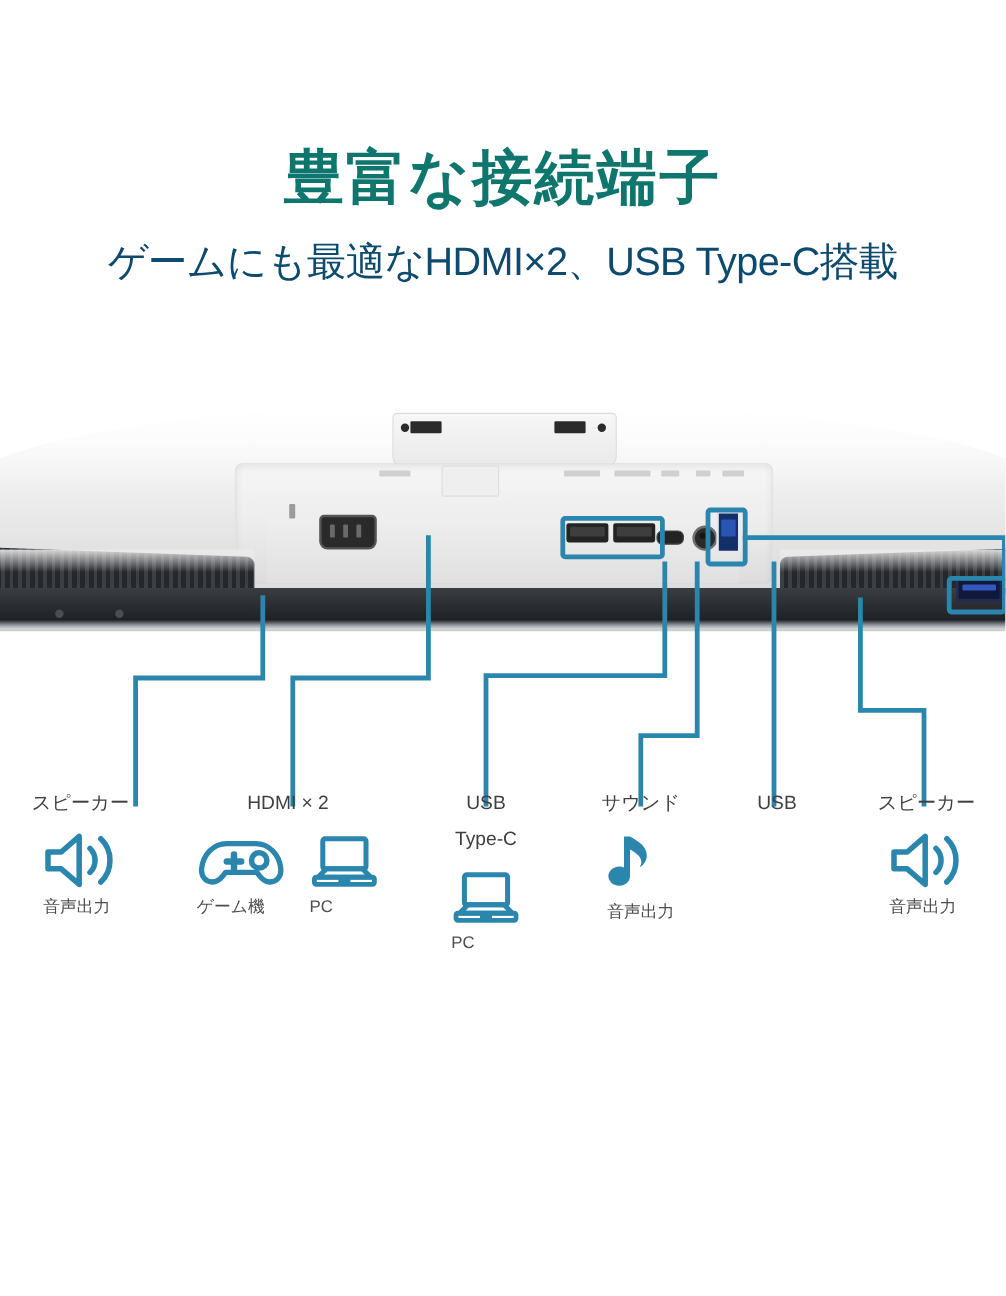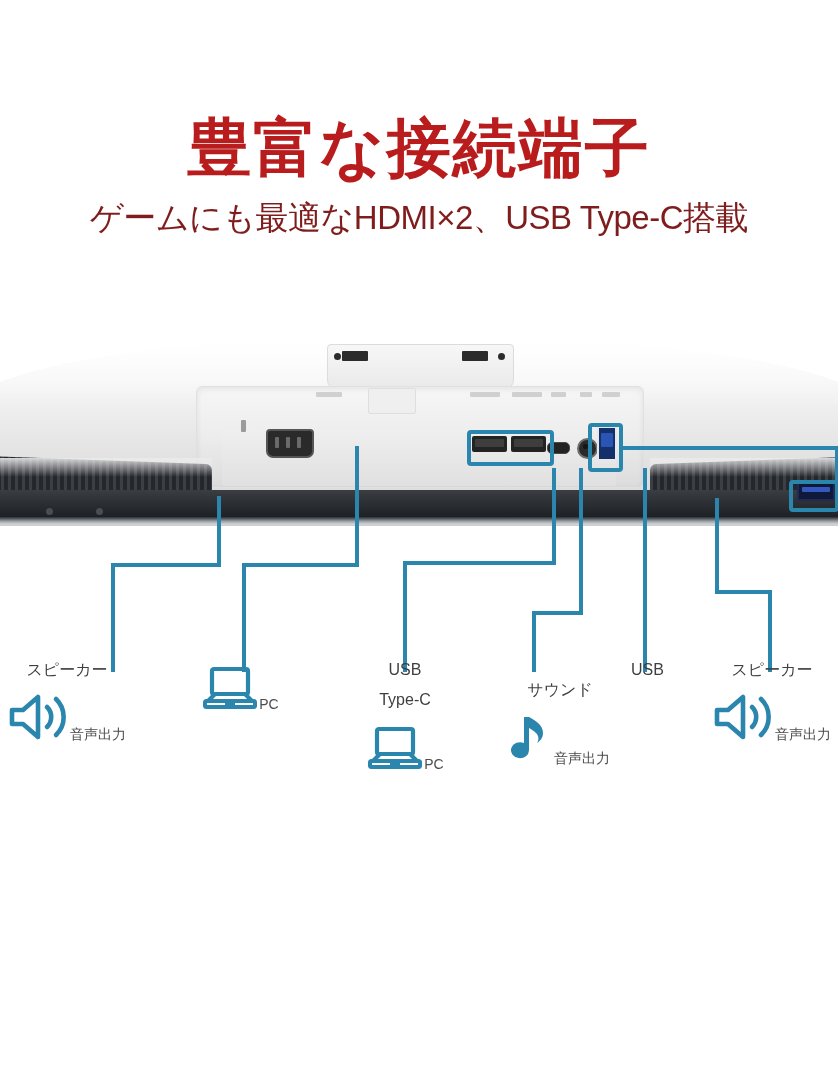--- a/index.html
+++ b/index.html
@@ -22,32 +22,32 @@
 
   
   .heading-block {
     position: absolute;
     left: 0;
     top: 118px;
     width: 838px;
     text-align: center;
   }
   .title {
-    font-size: 64px;
+    font-size: 50px;
     line-height: 60px;
     font-weight: 700;
-    color: #b91c1c;
+    color: #0f766e;
     letter-spacing: 2px;
     margin: 0;
   }
   .subtitle {
     font-size: 33px;
     line-height: 44px;
     font-weight: 400;
-    color: #7f1d1d;
+    color: #0c4a6e;
     letter-spacing: -0.5px;
     margin: 18px 0 16px 0;
     white-space: nowrap;
   }
 
   
   .photo {
     position: absolute;
     left: 0;
     top: 330px;
@@ -338,22 +338,22 @@
   }
   .icon-row {
     display: flex;
     justify-content: center;
     align-items: flex-start;
     gap: 20px;
     margin-top: 6px;
   }
   .icon-item {
     display: flex;
-    flex-direction: row;
-    align-items: flex-end;
+    flex-direction: column;
+    align-items: flex-start;
   }
   .icon-cap {
     font-size: 14px;
     line-height: 18px;
     color: #4d4d4d;
     margin-top: 3px;
     white-space: nowrap;
   }
   .icon-box {
     display: flex;
@@ -455,21 +455,32 @@
               <path d="M39 16 a14 14 0 0 1 0 20" fill="none" stroke="#2b86ae" stroke-width="4.6" stroke-linecap="round"></path>
               <path d="M48 8 a25 25 0 0 1 0 36" fill="none" stroke="#2b86ae" stroke-width="4.6" stroke-linecap="round"></path>
             </svg>
           </div>
           <div class="icon-cap">音声出力</div>
         </div>
       </div>
     </div>
 
     <div class="col" style="left:140px;width:200px;">
+      <div class="col-title">HDMI × 2</div>
       <div class="icon-row">
+        <div class="icon-item">
+          <div class="icon-box">
+            <svg width="74" height="52" viewBox="0 0 74 52" aria-hidden="true">
+              <path d="M25 12 h24 c11 0 20 9 21 21 c0.6 7 -4 11 -9 11 c-5 0 -8 -4 -11 -8 h-26 c-3 4 -6 8 -11 8 c-5 0 -9.6 -4 -9 -11 c1 -12 10 -21 21 -21 Z" fill="none" stroke="#2b86ae" stroke-width="4.4" stroke-linejoin="round"></path>
+              <path d="M25 27 h12 M31 21 v12" stroke="#2b86ae" stroke-width="5.4" stroke-linecap="round" fill="none"></path>
+              <circle cx="52" cy="26" r="6.4" fill="none" stroke="#2b86ae" stroke-width="4.6"></circle>
+            </svg>
+          </div>
+          <div class="icon-cap">ゲーム機</div>
+        </div>
         <div class="icon-item">
           <div class="icon-box">
             <svg width="58" height="52" viewBox="0 0 58 52" aria-hidden="true">
               <rect x="11" y="8" width="36" height="25" rx="2" fill="none" stroke="#2b86ae" stroke-width="4.2"></rect>
               <path d="M7 40 L14 33 h30 l7 7 Z" fill="none" stroke="#2b86ae" stroke-width="4.2" stroke-linejoin="round"></path>
               <rect x="4" y="40" width="50" height="6" rx="1.5" fill="none" stroke="#2b86ae" stroke-width="4"></rect>
               <rect x="24" y="40" width="10" height="6" fill="#2b86ae"></rect>
             </svg>
           </div>
           <div class="icon-cap">PC</div>
@@ -488,21 +499,21 @@
               <path d="M7 40 L14 33 h30 l7 7 Z" fill="none" stroke="#2b86ae" stroke-width="4.2" stroke-linejoin="round"></path>
               <rect x="4" y="40" width="50" height="6" rx="1.5" fill="none" stroke="#2b86ae" stroke-width="4"></rect>
               <rect x="24" y="40" width="10" height="6" fill="#2b86ae"></rect>
             </svg>
           </div>
           <div class="icon-cap">PC</div>
         </div>
       </div>
     </div>
 
-    <div class="col" style="left:496px;width:128px;margin-top:20px;">
+    <div class="col" style="left:470px;width:128px;">
       <div class="col-title">サウンド</div>
       <div class="icon-row">
         <div class="icon-item">
           <div class="icon-box">
             <svg width="44" height="56" viewBox="0 0 44 56" aria-hidden="true">
               <path d="M19 6 c7 4 14 8 14 16 c0 5 -3 8 -6 10 c2 -3 2 -7 -1 -10 c-2 -2 -5 -4 -7 -5 v22
                        a9 8 0 1 1 -5 -7 V6 Z" fill="#2b86ae"></path>
             </svg>
           </div>
           <div class="icon-cap">音声出力</div>

